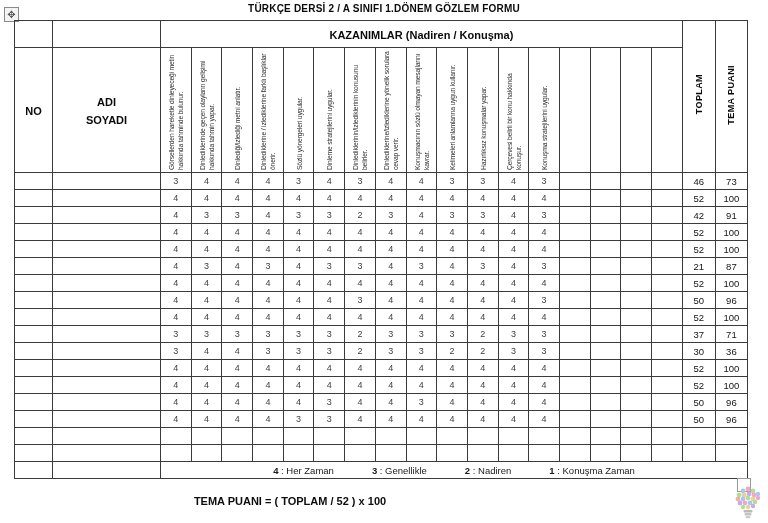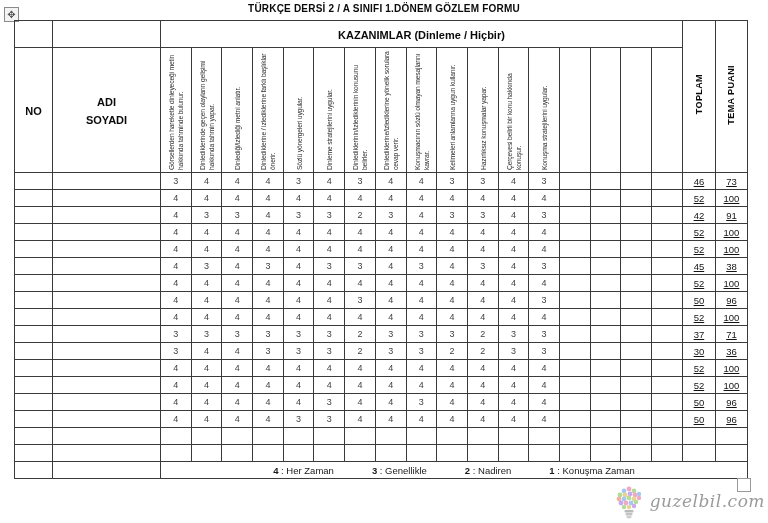--- a/index.html
+++ b/index.html
@@ -46,21 +46,21 @@
     font-size:6.8px; line-height:1.35; letter-spacing:-0.2px;
     color:#2e2e2e; height:119px; margin:0 auto; padding-right:1px;
     text-align:left; white-space:normal;
   }
   .vlabel {
     display:inline-block; writing-mode:vertical-rl; transform:rotate(180deg);
     font-size:9px; font-weight:bold; color:#0a0a0a; letter-spacing:0.4px;
   }
 
   td.score { font-size:9px; color:#3f3f3f; }
-  td.total, td.theme { font-size:9.5px; font-weight:bold; color:#141414;text-decoration:underline; }
+  td.total, td.theme { font-size:9.5px; font-weight:bold; color:#141414; }
 
   td.legend-cell { padding:0 4px; }
   .legend-wrap {
     display:flex; justify-content:center; align-items:center; gap:38px;
     font-size:9.5px; color:#1a1a1a; white-space:nowrap;
   }
   .legend-wrap b { font-weight:bold; }
 
   .resize-handle {
     position:absolute; left:737px; top:478px; width:14px; height:14px;
@@ -114,21 +114,21 @@
         <col style="width: 30.7px;">
         <col style="width: 30.7px;">
         <col style="width: 33px;">
         <col style="width: 32px;">
       </colgroup>
     <thead>
       <tr class="hdr-group">
         <th></th>
         <th></th>
         <th id="group-th" colspan="17">
-          <span class="group-label">KAZANIMLAR (Dinleme / Hiçbir)</span>
+          <span class="group-label">KAZANIMLAR (Nadiren / Konuşma)</span>
         </th>
         <th rowspan="2">
           <span class="vlabel">TOPLAM</span>
         </th>
         <th rowspan="2">
           <span class="vlabel">TEMA PUANI</span>
         </th>
       </tr>
       <tr class="hdr-skills" id="skill-row">
         <th>
@@ -312,22 +312,22 @@
           <td class="score">4</td>
           <td class="score">3</td>
           <td class="score">4</td>
           <td class="score">3</td>
           <td class="score">4</td>
           <td class="score">3</td>
           <td class="score"></td>
           <td class="score"></td>
           <td class="score"></td>
           <td class="score"></td>
-          <td class="total">45</td>
-          <td class="theme">38</td>
+          <td class="total">21</td>
+          <td class="theme">87</td>
         </tr>
         <tr class="body-row">
           <td class="score"></td>
           <td class="score"></td>
           <td class="score">4</td>
           <td class="score">4</td>
           <td class="score">4</td>
           <td class="score">4</td>
           <td class="score">4</td>
           <td class="score">4</td>
@@ -585,20 +585,21 @@
               <span class="legend-item"><b>2</b><span> : Nadiren</span></span>
               <span class="legend-item"><b>1</b><span> : Konuşma Zaman</span></span>
             </div>
           </td>
         </tr>
       </tbody>
   </table>
 
   <div class="resize-handle"></div>
 
+  <div class="formula">TEMA PUANI = ( TOPLAM / 52 ) x 100</div>
 
   <div class="watermark">
     <svg width="34" height="40" viewBox="0 0 34 40">
       <g>
         <circle cx="17" cy="8" r="2.4" fill="#f0a8c4"></circle>
           <circle cx="12" cy="10" r="2.4" fill="#a8c6f0"></circle>
         <circle cx="22" cy="10" r="2.4" fill="#b3dc9a"></circle>
           <circle cx="8" cy="14" r="2.4" fill="#b3dc9a"></circle>
         <circle cx="13" cy="14" r="2.4" fill="#e9d393"></circle>
           <circle cx="18" cy="13" r="2.4" fill="#c9a8f0"></circle>
@@ -614,16 +615,15 @@
           <circle cx="19" cy="22" r="2.4" fill="#a8c6f0"></circle>
         <circle cx="24" cy="21" r="2.3" fill="#b3dc9a"></circle>
           <circle cx="12" cy="26" r="2.2" fill="#b3dc9a"></circle>
         <circle cx="17" cy="26" r="2.2" fill="#e9d393"></circle>
           <circle cx="22" cy="25" r="2.2" fill="#c9a8f0"></circle>
       </g>
       <rect x="12.5" y="29" width="9" height="2.6" rx="1" fill="#b9b9b9"></rect>
       <rect x="13.5" y="32" width="7" height="2.4" rx="1" fill="#c3c3c3"></rect>
       <rect x="14.5" y="35" width="5" height="2.2" rx="1" fill="#cccccc"></rect>
     </svg>
-    <span class="wm-text">guzelbil.com</span>
   </div>
 
 </div>
 
 </body></html>

